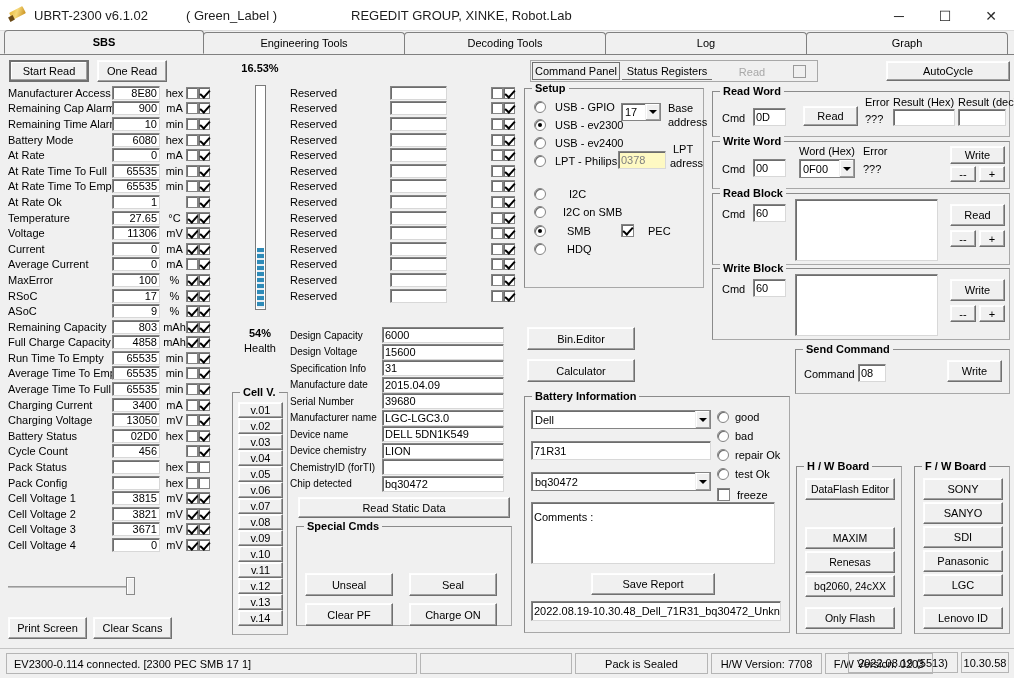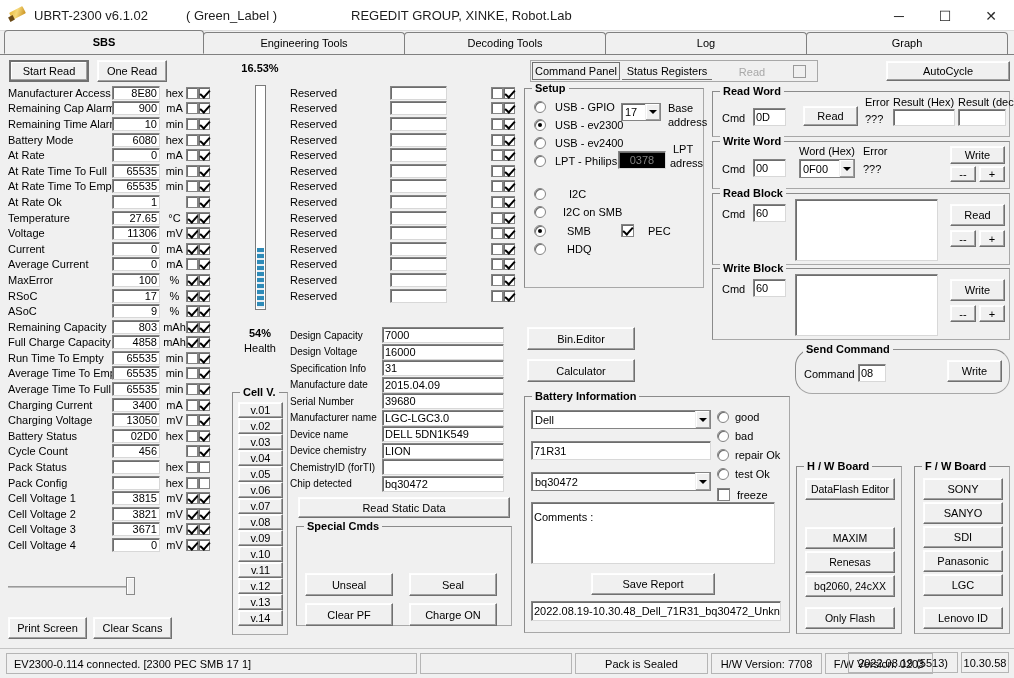--- a/index.html
+++ b/index.html
@@ -73,21 +73,21 @@
   }
   .field {
     background:#ffffff;
     border:1px solid #848484;
     border-right-color:#d8d8d8; border-bottom-color:#d8d8d8;
     box-shadow: inset 1px 1px 0 #6d6d6d;
     font-size:11px; color:#000;
     overflow:hidden; white-space:nowrap;
     display:flex;align-items:center;
   }
-  .field.ro { background:#000000; color:#808080;text-align:center; }
+  .field.ro { background:#fef9c3; color:#808080; }
   .field .txt { padding:0 2px; width:100%; }
   .field.right .txt { text-align:right; }
   .grp {
     position:absolute;
     border:1px solid #a8a8a8;
     border-top-color:#8b8b8b; border-left-color:#8b8b8b;
   }
   .grp > .lg {
     position:absolute; top:-7px; left:7px; background:#f0f0f0;
     padding:0 3px; font-size:11px; font-weight:bold;
@@ -672,27 +672,27 @@
         <span class="cb"></span>
         <span class="cb on"></span>
       </span>
     </div>
   </div>
 
 <div id="static">
     <div class="srow">
       <span class="nm">Design Capacity</span>
       <span class="field val">
-        <span class="txt">7000</span>
+        <span class="txt">6000</span>
       </span>
     </div>
     <div class="srow">
       <span class="nm">Design Voltage</span>
       <span class="field val">
-        <span class="txt">16000</span>
+        <span class="txt">15600</span>
       </span>
     </div>
     <div class="srow">
       <span class="nm">Specification Info</span>
       <span class="field val">
         <span class="txt">31</span>
       </span>
     </div>
     <div class="srow">
       <span class="nm">Manufacture date</span>
@@ -871,21 +871,21 @@
     <span class="txt">60</span>
   </div>
   <div class="field" style="position:absolute;left:82px;top:5px;width:143px;height:62px;align-items:flex-start;">
     <span class="txt"></span>
   </div>
   <div class="btn" style="position:absolute;left:237px;top:10px;width:55px;height:22px;">Write</div>
   <div class="btn" style="position:absolute;left:237px;top:36px;width:26px;height:17px;">--</div>
   <div class="btn" style="position:absolute;left:266px;top:36px;width:26px;height:17px;">+</div>
 </div>
 
-<div class="grp" style="left:795px;top:349px;width:215px;height:45px;border-radius:17px;">
+<div class="grp" style="left:795px;top:349px;width:215px;height:45px;">
   <div class="lg">Send Command</div>
   <span class="lbl" style="position:absolute;left:8px;top:18px;">Command</span>
   <div class="field" style="position:absolute;left:62px;top:14px;width:28px;height:18px;">
     <span class="txt">08</span>
   </div>
   <div class="btn" style="position:absolute;left:151px;top:10px;width:55px;height:22px;">Write</div>
 </div>
 
 <div class="grp" style="left:524px;top:396px;width:266px;height:237px;">
   <div class="lg">Battery Information</div>

